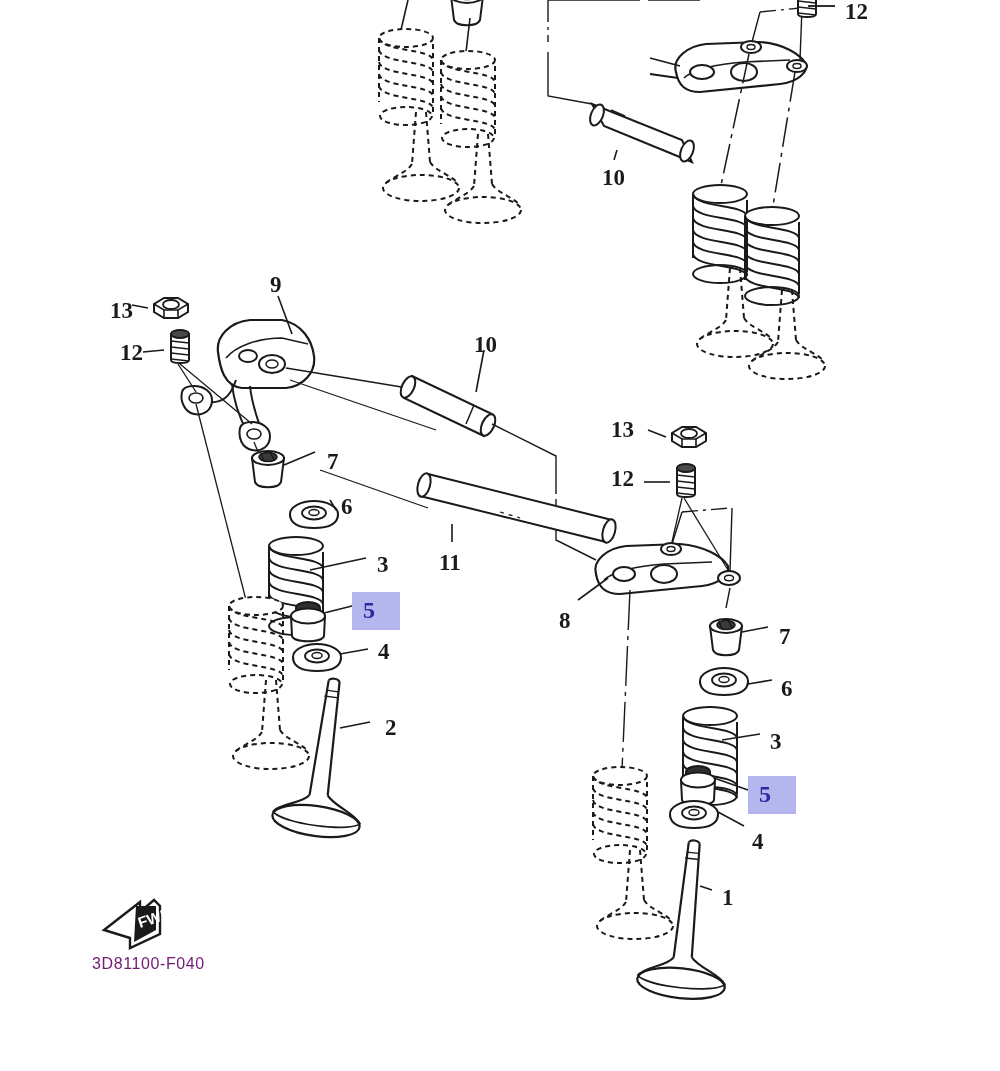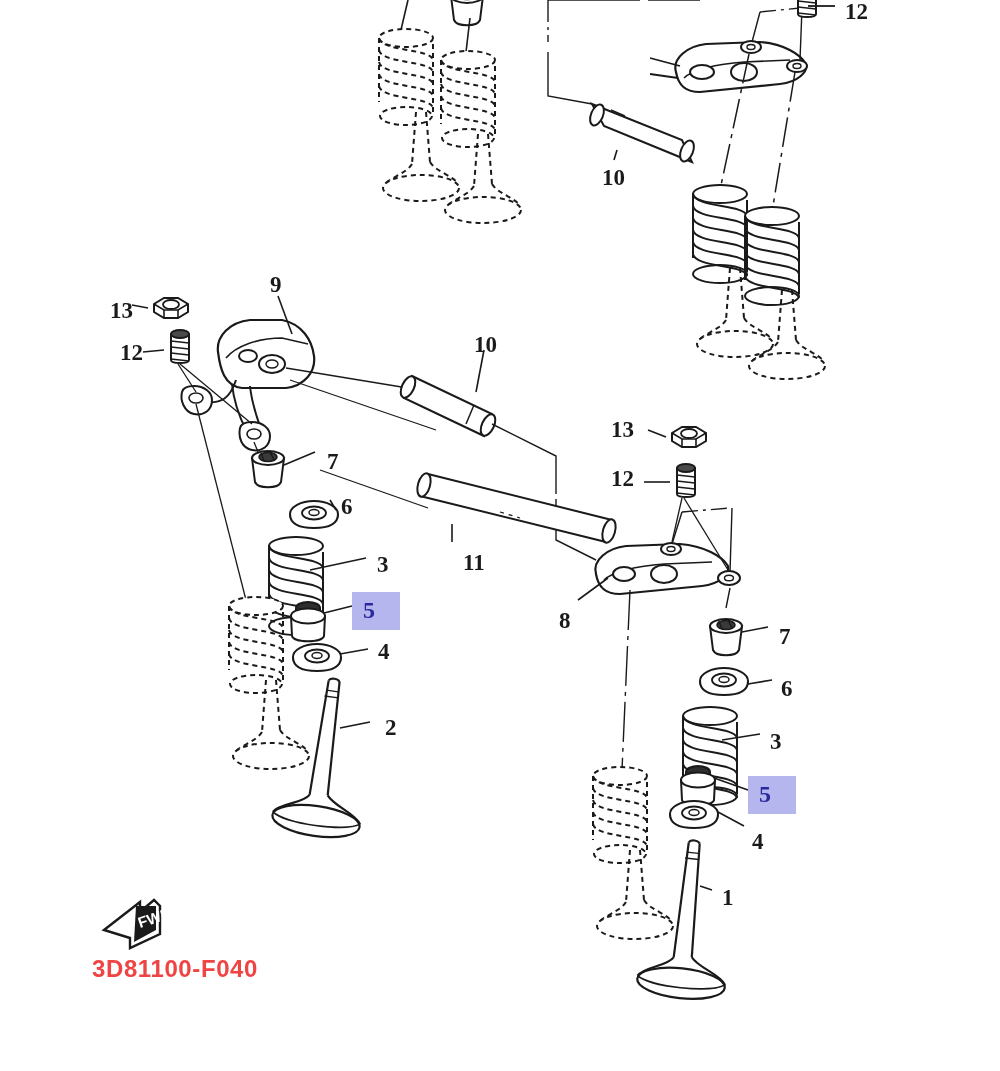--- a/index.html
+++ b/index.html
@@ -26,24 +26,24 @@
     padding:4px 8px 6px 6px;
     font-size:24px;
   }
   .hl-box{
     position:absolute;
     background:#b6b6ee;
   }
   #diagcode{
     position:absolute;
     font-family:"Liberation Sans", sans-serif;
-    font-weight:bold;
-    font-size:24px;
+    font-weight:normal;
+    font-size:16px;
     letter-spacing:0.6px;
-    color:#ef4444;
+    color:#701a75;
     white-space:nowrap;
   }
 </style>
 </head>
 <body>
 
 <div id="stage">
 
   <svg id="dwg" viewBox="0 0 1000 1071" xmlns="http://www.w3.org/2000/svg">
 
@@ -353,21 +353,21 @@
       <div class="callout hl" style="left: 357px; top: 594px; background: transparent; padding: 4px 0px 0px 6px;">5</div>
       <div class="callout hl" style="left: 753px; top: 778px; background: transparent; padding: 4px 0px 0px 6px;">5</div>
       <div class="callout" style="left: 341px; top: 495px;">6</div>
       <div class="callout" style="left: 781px; top: 677px;">6</div>
       <div class="callout" style="left: 327px; top: 450px;">7</div>
       <div class="callout" style="left: 779px; top: 625px;">7</div>
       <div class="callout" style="left: 559px; top: 609px;">8</div>
       <div class="callout" style="left: 270px; top: 273px;">9</div>
       <div class="callout" style="left: 602px; top: 166px;">10</div>
       <div class="callout" style="left: 474px; top: 333px;">10</div>
-      <div class="callout" style="left: 463px; top: 551px;">11</div>
+      <div class="callout" style="left: 439px; top: 551px;">11</div>
       <div class="callout" style="left: 845px; top: 0px;">12</div>
       <div class="callout" style="left: 120px; top: 341px;">12</div>
       <div class="callout" style="left: 611px; top: 467px;">12</div>
       <div class="callout" style="left: 110px; top: 299px;">13</div>
       <div class="callout" style="left: 611px; top: 418px;">13</div>
     </div>
 
   <div id="diagcode" style="left:92px;top:955px;">3D81100-F040</div>
 
 </div>

